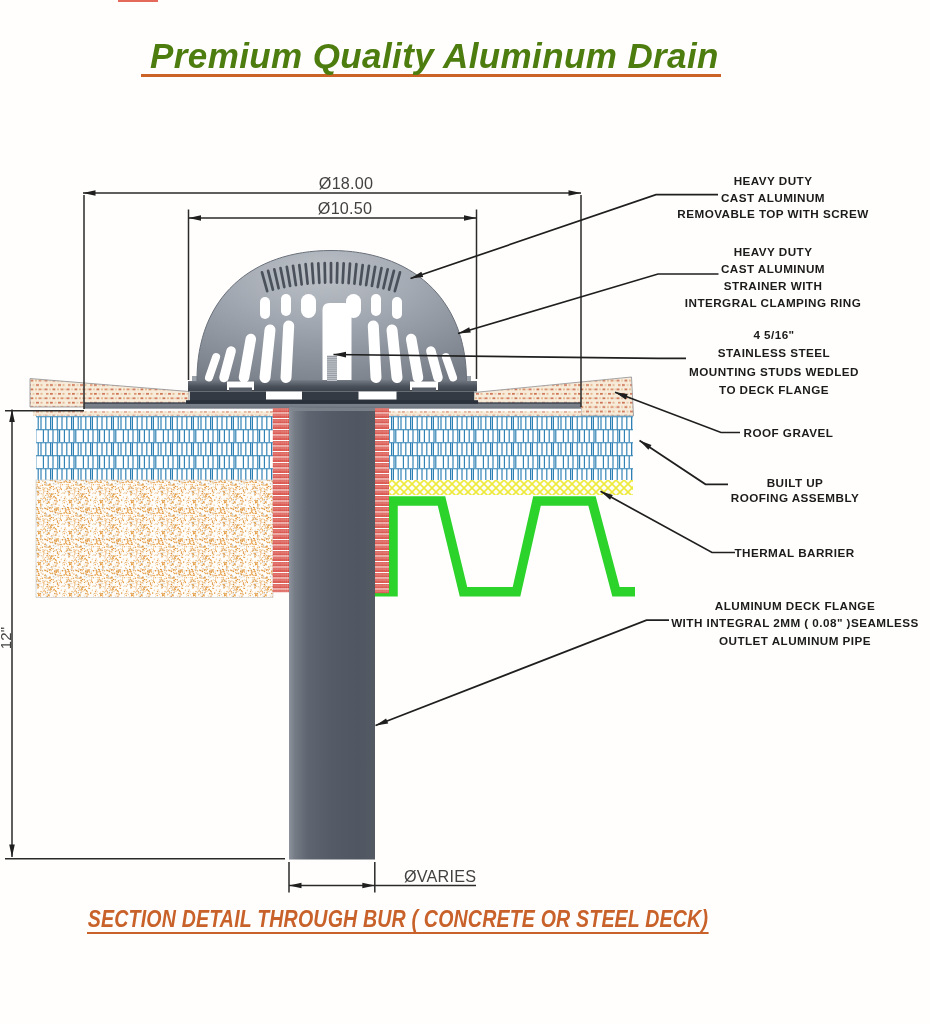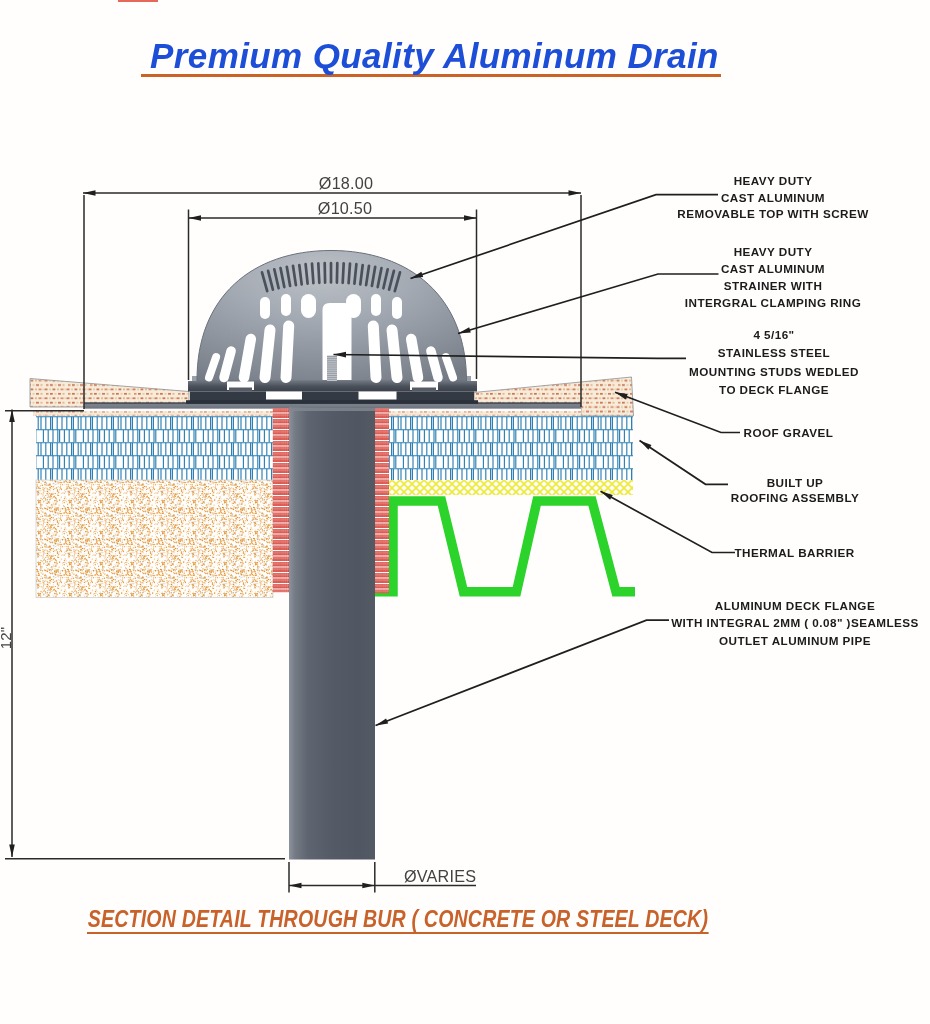--- a/index.html
+++ b/index.html
@@ -1,18 +1,18 @@
 <!DOCTYPE html>
 <html><head><meta charset="utf-8">
 <style>
 html,body { margin:0; padding:0; background:#fffefc; }
 #page { position:relative; width:930px; height:1024px; overflow:hidden;
         font-family:"Liberation Sans", sans-serif; }
 .redbar { position:absolute; left:118px; top:0; width:40px; height:2.2px; background:#e4695a; }
-.title { position:absolute; left:141px; top:38px; color:#1d4ed8; font-weight:bold; font-style:italic;
+.title { position:absolute; left:141px; top:38px; color:#4d7c0f; font-weight:bold; font-style:italic;
   font-size:35px; letter-spacing:0.4px; line-height:1; border-bottom:3px solid #cb6327; padding:0 2px 1px 9px; white-space:nowrap; }
 .foot { position:absolute; left:87px; top:907px; color:#c8622a; font-weight:bold; font-style:italic;
   font-size:24.5px; letter-spacing:0.2px; line-height:1; border-bottom:2.5px solid #c8622a; padding:0 1px 0 1px; white-space:nowrap;
   transform:scaleX(0.8); transform-origin:left top; }
 </style></head>
 <body>
 <div id="page">
 <svg width="930" height="1024" viewBox="0 0 930 1024" style="position:absolute;left:0;top:0">
 <defs>
 <pattern id="gv" width="22" height="8.8" patternUnits="userSpaceOnUse">

